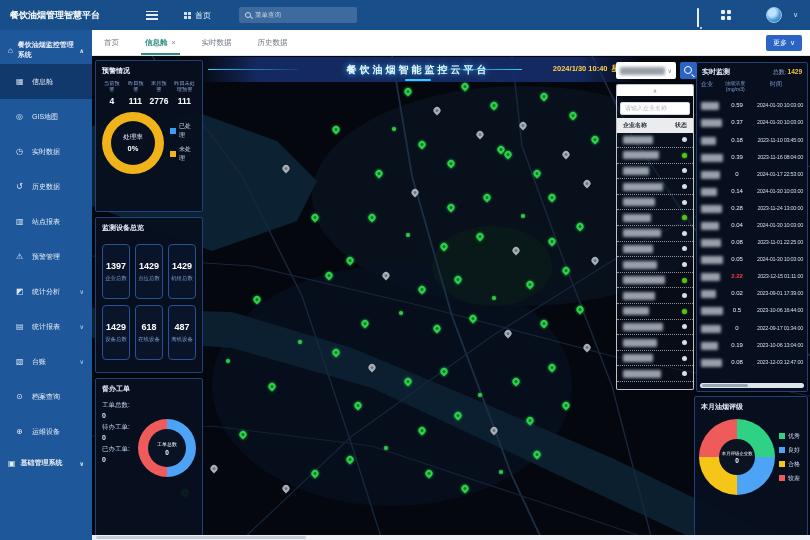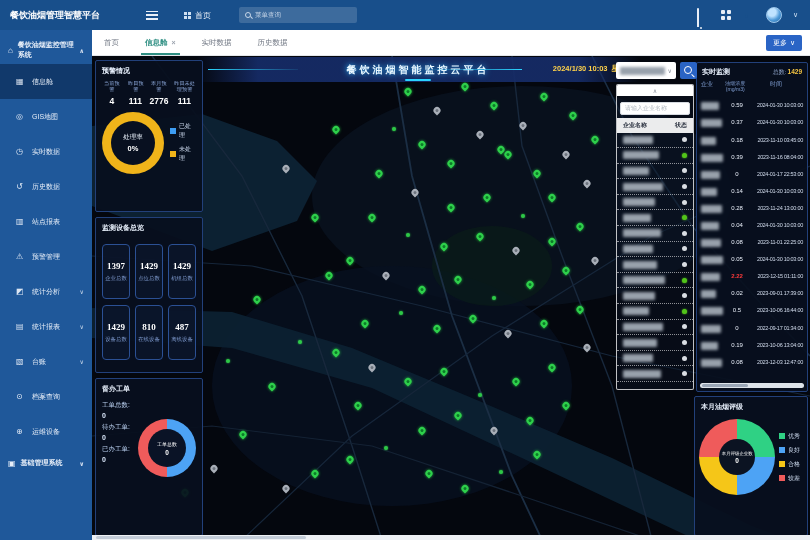--- a/index.html
+++ b/index.html
@@ -91,21 +91,21 @@
   .donut .hole { position:absolute; border-radius:50%; background:#081020; display:flex; flex-direction:column; align-items:center; justify-content:center; }
   .d-warning { width:62px; height:62px; background:#f0b41a; }
   .d-warning .hole { inset:9px; }
   .d-warning .hole .t1 { font-size:6.5px; color:#e9f1fb; }
   .d-warning .hole .t2 { font-size:7.5px; color:#fff; font-weight:bold; margin-top:2px; }
   .legend { display:flex; flex-direction:column; gap:5px; }
   .legend-item { display:flex; align-items:center; gap:3px; font-size:6px; color:#cfdcf0; }
   .legend-item i { width:6px; height:6px; flex:0 0 auto; }
 
   
-  .p-device { left:3px; top:161px; width:108px; height:156px;font-family:Liberation Serif, serif; }
+  .p-device { left:3px; top:161px; width:108px; height:156px; }
   .dev-grid { display:grid; grid-template-columns:repeat(3,1fr); gap:6px 5px; padding:8px 6px 0; }
   .dev-box { border:1px solid #2b5094; border-radius:4px; height:55px; display:flex; flex-direction:column; align-items:center; justify-content:center; background:rgba(18,32,64,.35); cursor:pointer; }
   .dev-box .vl { font-size:9px; font-weight:bold; color:#fff; }
   .dev-box .lb { font-size:6px; color:#7d98cc; margin-top:3px; transform:scale(.9); white-space:nowrap; }
 
   
   .p-order { left:3px; top:322px; width:108px; height:158px; }
   .order-body { display:flex; padding:4px 6px 0; }
   .order-stats { display:flex; flex-direction:column; gap:4px; width:44px; }
   .order-stat .lb { font-size:6.5px; color:#bcd2f2; }
@@ -390,21 +390,21 @@
         <span class="pin g" style="left: 34%; top: 16%;"></span>
         <span class="pin g" style="left: 57%; top: 20%;"></span>
         <span class="pin g" style="left: 37%; top: 73%;"></span>
         <span class="pin d" style="left: 19%; top: 63%;"></span>
         <span class="pin g" style="left: 33%; top: 46%;"></span>
       </div>
 
     <div class="banner">
       <div class="banner-title">餐饮油烟智能监控云平台</div>
       <div class="banner-date">
-        <span>2024/1/30 10:03</span>
+        <span>2024/1/30 10:40</span>
         <span>星期二</span>
       </div>
     </div>
 
     <div class="panel p-warning">
       <div class="panel-title">预警情况</div>
       <div class="warn-stats" id="warn-stats">
           <div class="warn-stat">
             <div class="lb">当前预警</div>
             <div class="vl">4</div>
@@ -455,21 +455,21 @@
           </div>
           <div class="dev-box">
             <div class="vl">1429</div>
             <div class="lb">机组总数</div>
           </div>
           <div class="dev-box">
             <div class="vl">1429</div>
             <div class="lb">设备总数</div>
           </div>
           <div class="dev-box">
-            <div class="vl">810</div>
+            <div class="vl">618</div>
             <div class="lb">在线设备</div>
           </div>
           <div class="dev-box">
             <div class="vl">487</div>
             <div class="lb">离线设备</div>
           </div>
         </div>
     </div>
 
     <div class="panel p-order">

